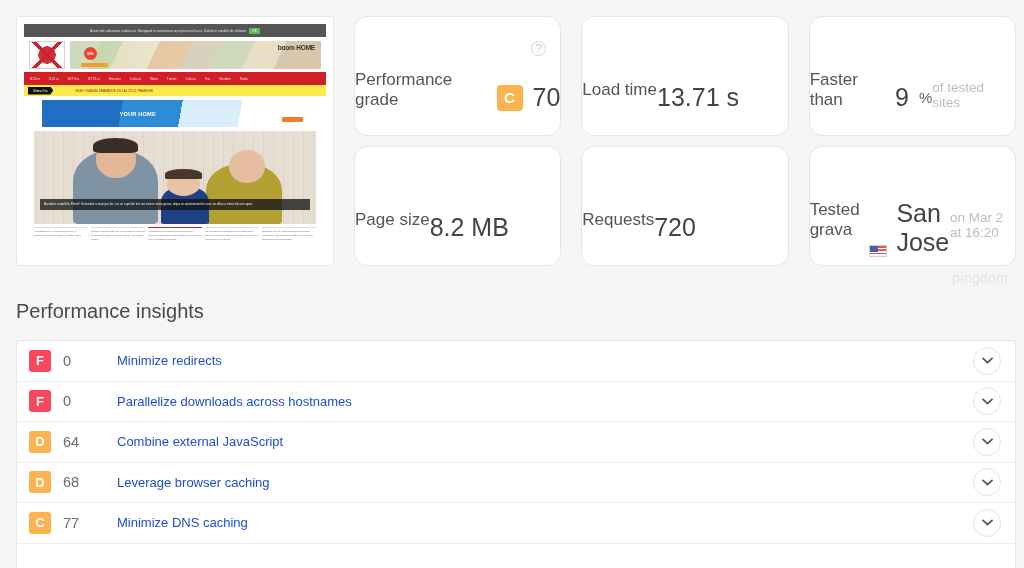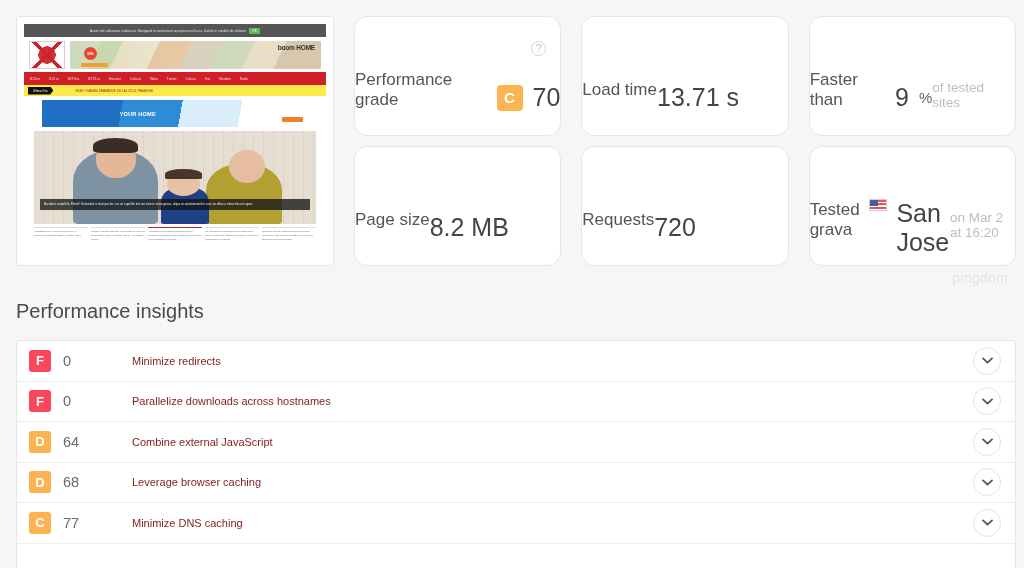--- a/index.html
+++ b/index.html
@@ -235,21 +235,21 @@
     width: 18px; height: 12px;
     border: 1px solid #cfcfcf;
     background:
       repeating-linear-gradient(180deg, #e8535a 0 1.7px, #ffffff 1.7px 3.4px);
     position: relative; flex: none;
   }
   .flag::before {
     content: ""; position: absolute; left: 0; top: 0;
     width: 8px; height: 6px; background: #4a5ea8;
   }
-  .value-row { display: flex; align-items: flex-start; gap: 9px; }
+  .value-row { display: flex; align-items: flex-end; gap: 9px; }
 
   .pingdom-mark {
     position: absolute;
     right: 16px; top: 270px;
     font-size: 14px;
     color: #e4e4e4;
     letter-spacing: .3px;
   }
 
   
@@ -302,23 +302,22 @@
     flex: none;
   }
   .row-score {
     width: 66px;
     padding-left: 12px;
     font-size: 14.5px;
     color: #6a6a6a;
   }
   .row-sugg {
     flex: 1;
-    font-size: 11px;
-    color: #7f1d1d;
-    margin-left: 15px;
+    font-size: 13px;
+    color: #1d4ed8;
   }
   .expand-btn {
     width: 28px; height: 28px;
     border: 1px solid #e4e4e4;
     border-radius: 50%;
     background: #fff;
     display: flex; align-items: center; justify-content: center;
     cursor: pointer;
     flex: none;
   }

